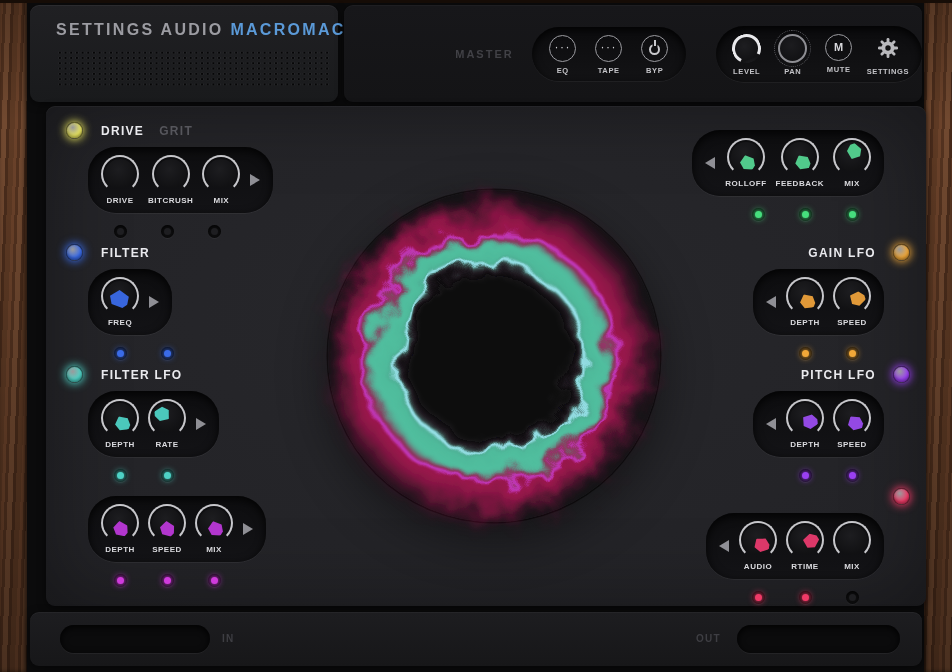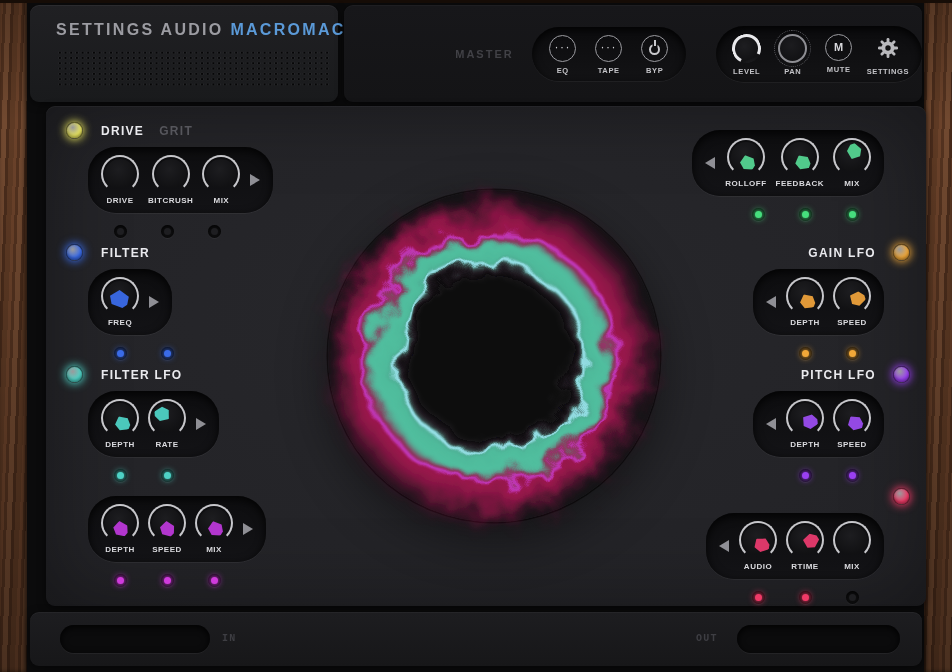--- a/index.html
+++ b/index.html
@@ -134,21 +134,21 @@
   
   #footer {
     left:30px; top:612px; width:892px; height:54px;
     background:linear-gradient(180deg,#1d1d20,#171719);
     box-shadow: inset 0 1px 0 rgba(255,255,255,.04), 0 2px 8px rgba(0,0,0,.5);
   }
   .meter { position:absolute; top:13px; height:28px; border-radius:14px; background:#0b0b0c;
     box-shadow: inset 0 2px 7px rgba(0,0,0,.95), 0 1px 0 rgba(255,255,255,.05); }
   #meter-in  { left:30px;  width:150px; }
   #meter-out { left:707px; width:163px; }
-  .io-label { position:absolute; top:21px; font-size:10px; font-weight:bold; letter-spacing:1.2px; color:#3e3e43;font-family:Liberation Mono, monospace; }
+  .io-label { position:absolute; top:21px; font-size:10px; font-weight:bold; letter-spacing:1.2px; color:#3e3e43; }
   #in-label  { left:192px; }
   #out-label { left:666px; }
   #preset { position:absolute; left:295px; top:12px; width:315px; height:29px; border-radius:15px;
     background:#0a0a0b; box-shadow: inset 0 2px 7px rgba(0,0,0,.95), 0 1px 0 rgba(255,255,255,.06);
     display:flex; align-items:center; justify-content:center; cursor:pointer; }
   #preset .name { font-size:15px; color:#fafafa; }
   .chevrons { position:absolute; right:13px; top:0; bottom:0; display:flex; align-items:center; gap:2px; }
   .chevrons span { font-size:16px; font-weight:400; color:#d8d8dc; transform:scaleY(1.15); cursor:pointer; line-height:1; }
 </style>
 </head>

